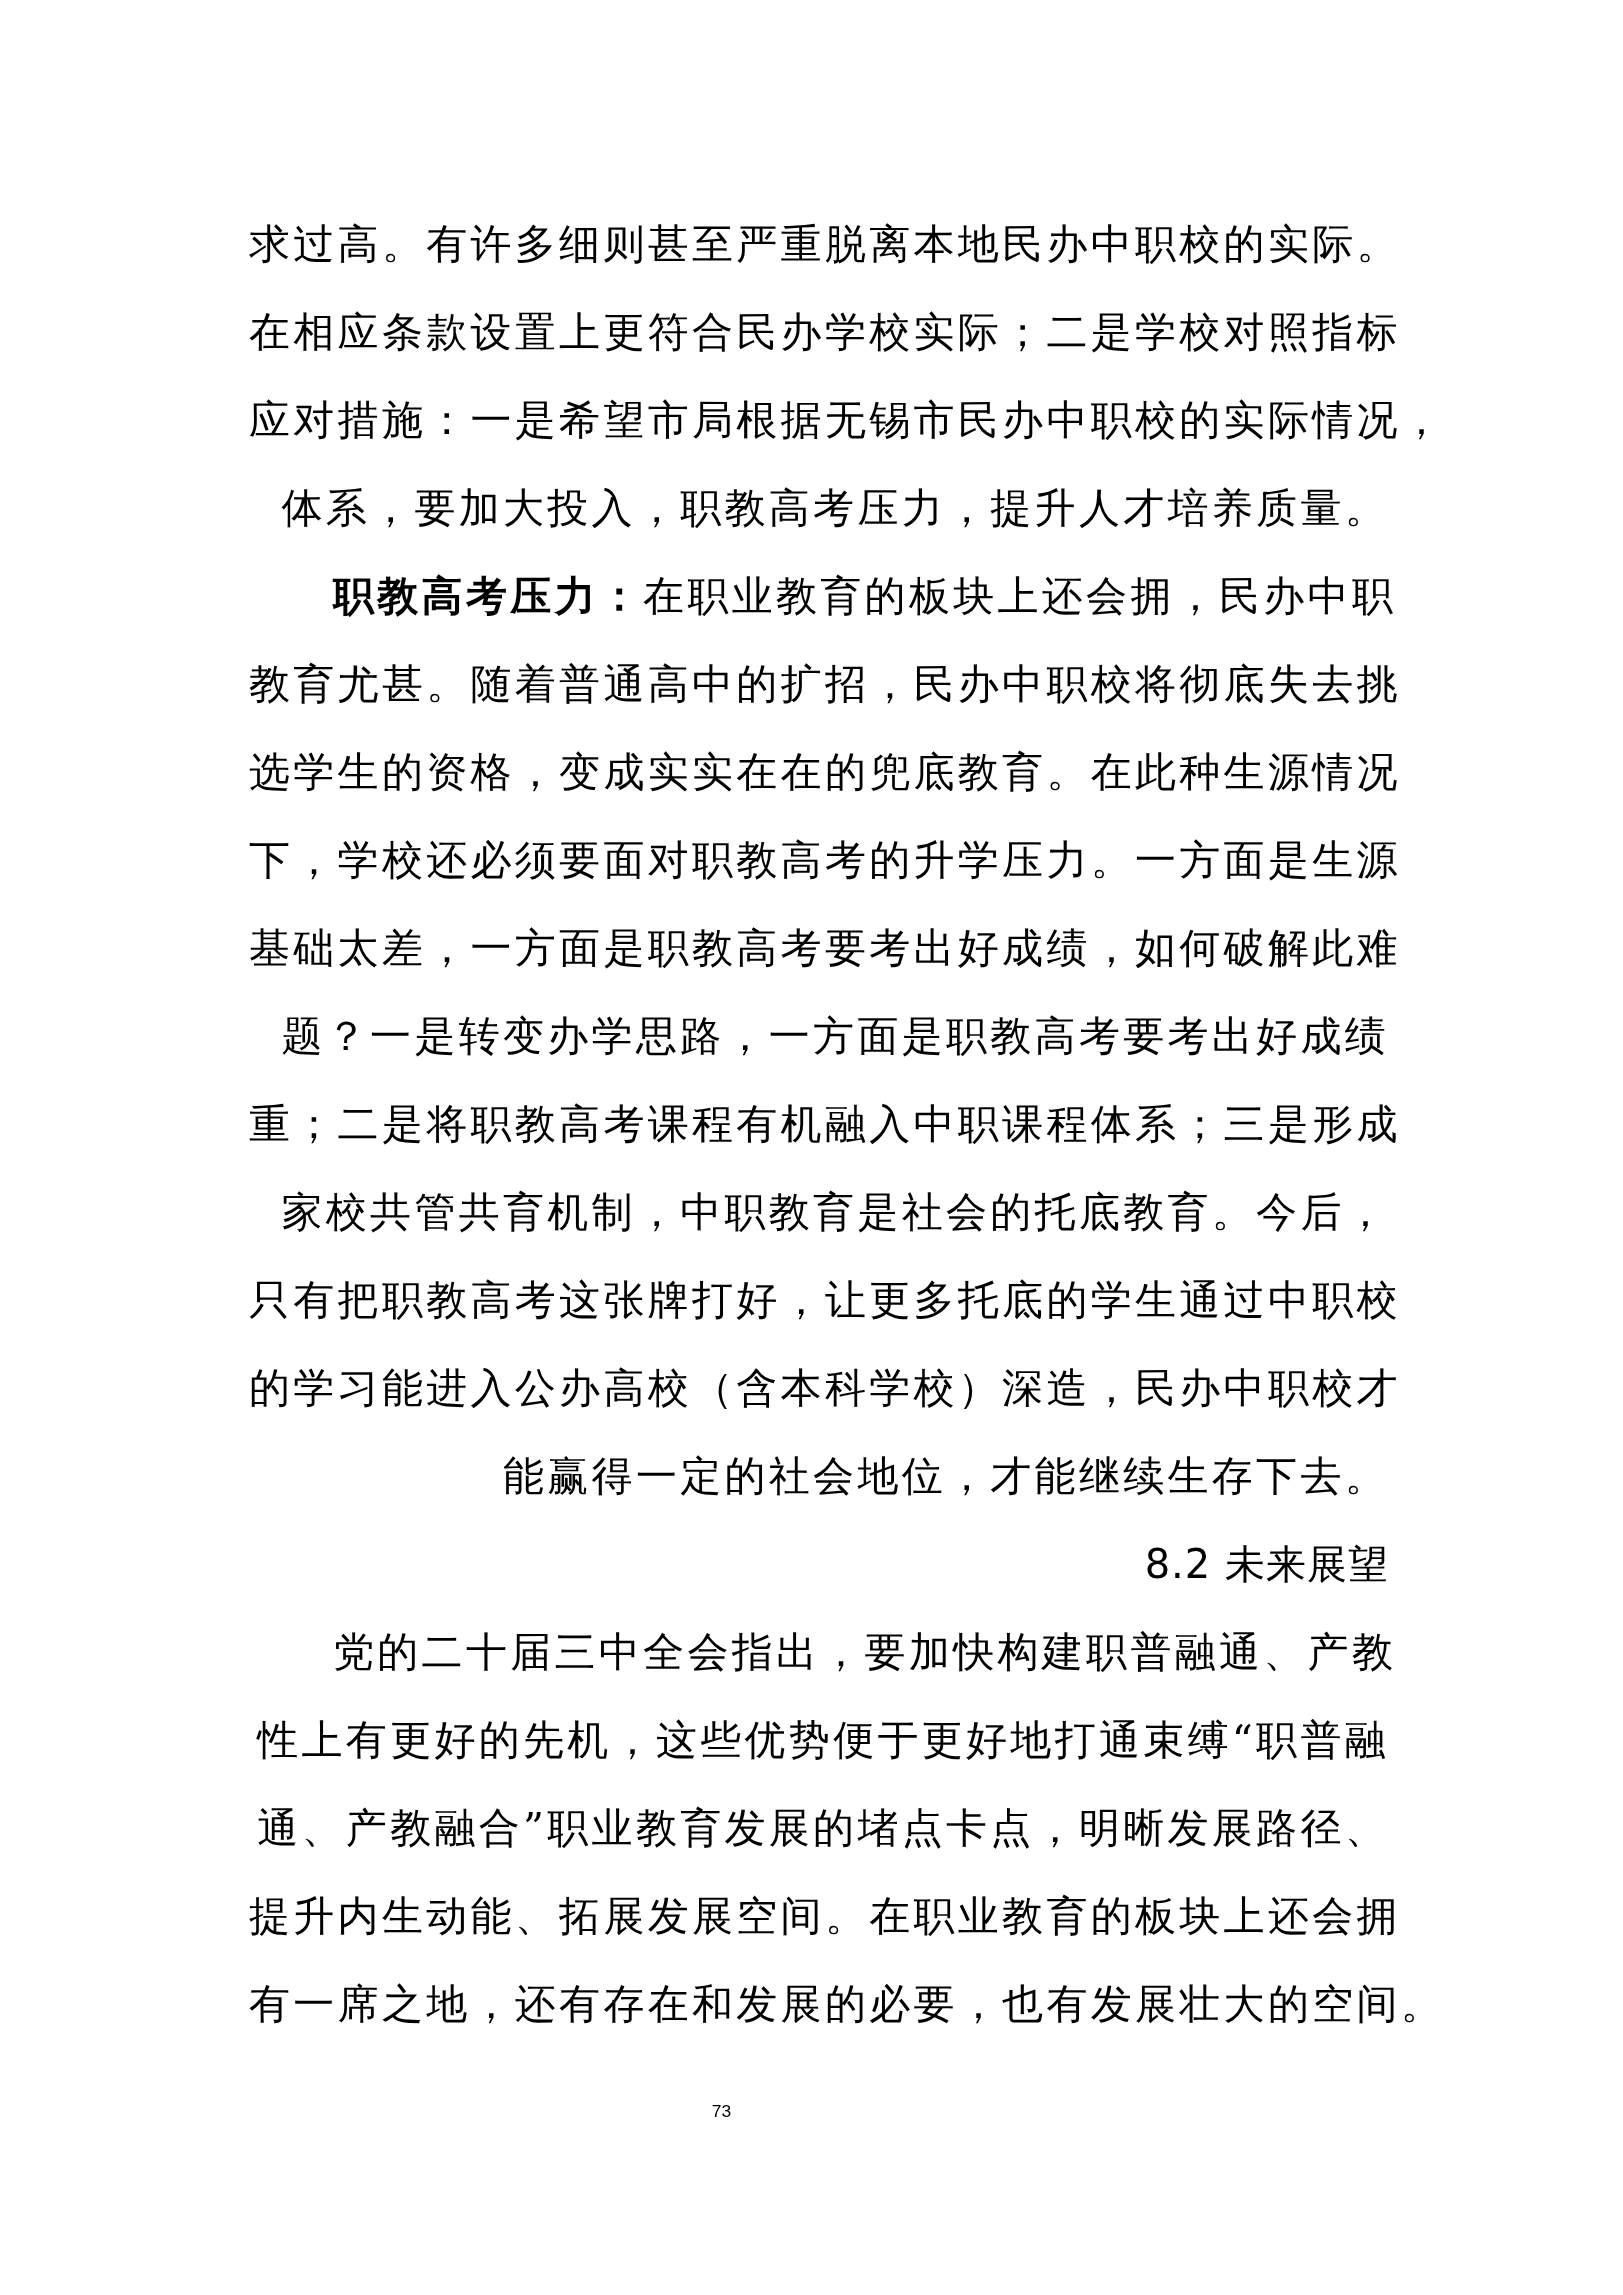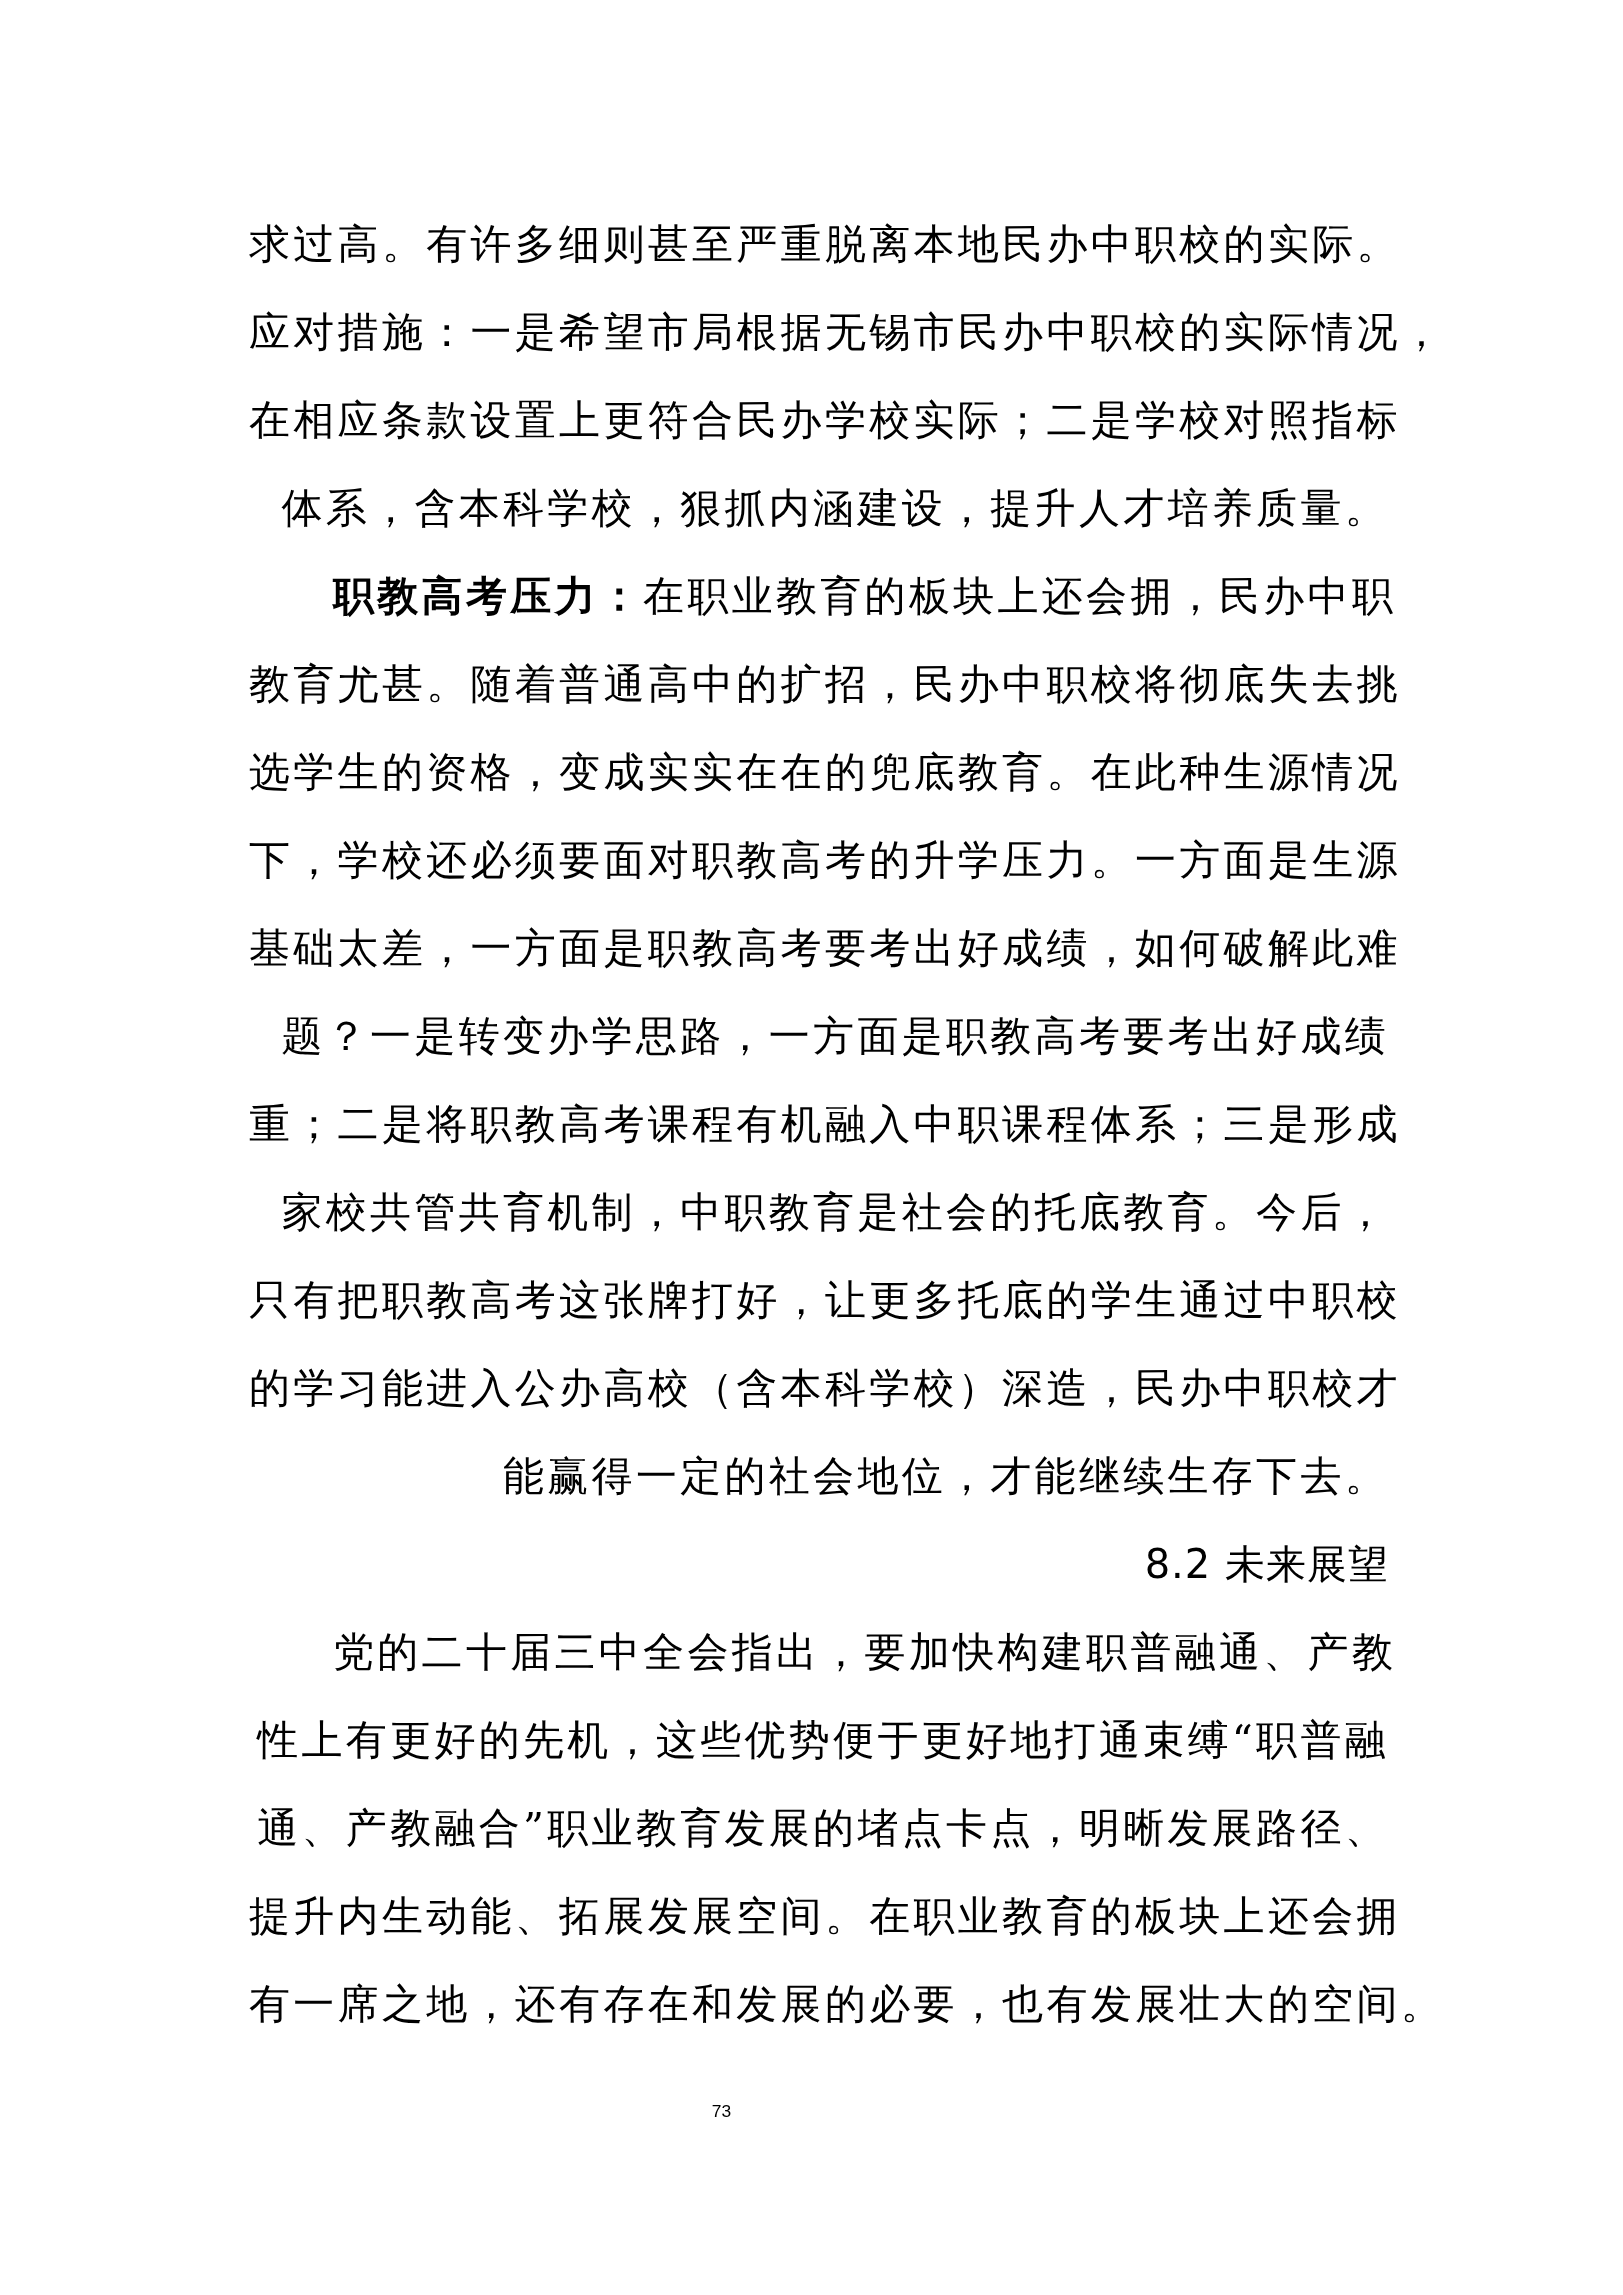--- a/index.html
+++ b/index.html
@@ -46,23 +46,23 @@
       font-family: "Liberation Sans", sans-serif;
       font-size: 17.4px;
       line-height: 31px;
     }
   </style>
 </head>
 <body>
 
 <div class="page">
   <div class="line">求过高。有许多细则甚至严重脱离本地民办中职校的实际。</div>
+  <div class="line">在相应条款设置上更符合民办学校实际；二是学校对照指标</div>
   <div class="line">应对措施：一是希望市局根据无锡市民办中职校的实际情况，</div>
-  <div class="line">在相应条款设置上更符合民办学校实际；二是学校对照指标</div>
-  <div class="line">体系，含本科学校，狠抓内涵建设，提升人才培养质量。</div>
+  <div class="line">体系，要加大投入，职教高考压力，提升人才培养质量。</div>
 
   <div class="line indent">
     <span class="bold">职教高考压力：</span><span>在职业教育的板块上还会拥，民办中职</span>
   </div>
   <div class="line">教育尤甚。随着普通高中的扩招，民办中职校将彻底失去挑</div>
   <div class="line">选学生的资格，变成实实在在的兜底教育。在此种生源情况</div>
   <div class="line">下，学校还必须要面对职教高考的升学压力。一方面是生源</div>
   <div class="line">基础太差，一方面是职教高考要考出好成绩，如何破解此难</div>
   <div class="line">题？一是转变办学思路，一方面是职教高考要考出好成绩</div>
   <div class="line">重；二是将职教高考课程有机融入中职课程体系；三是形成</div>

